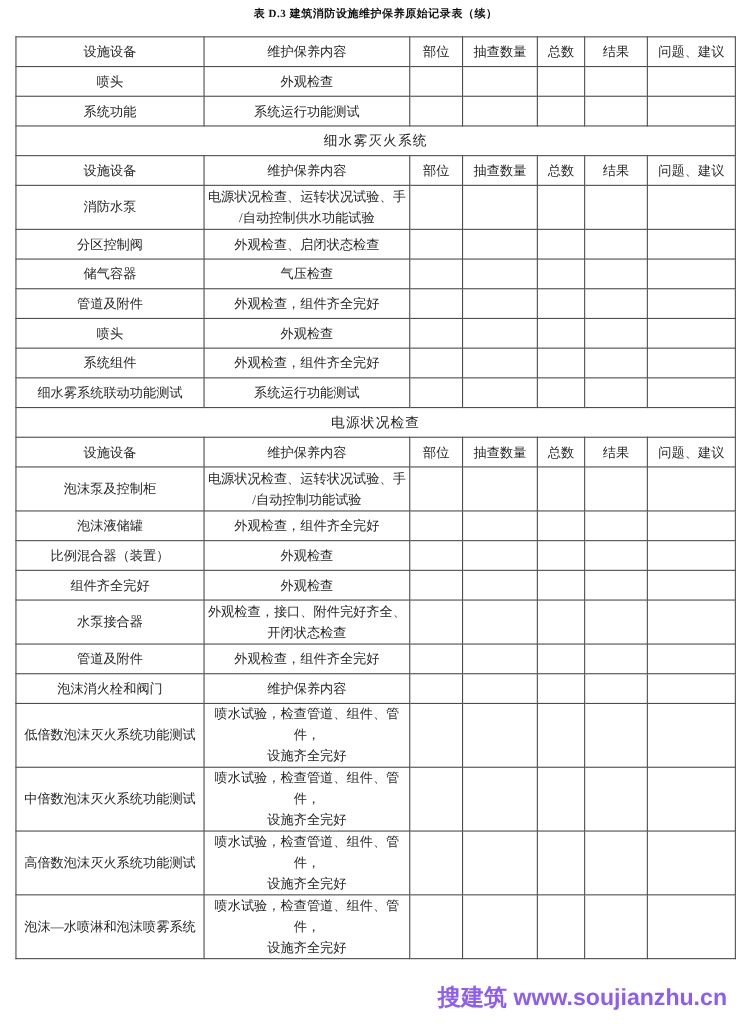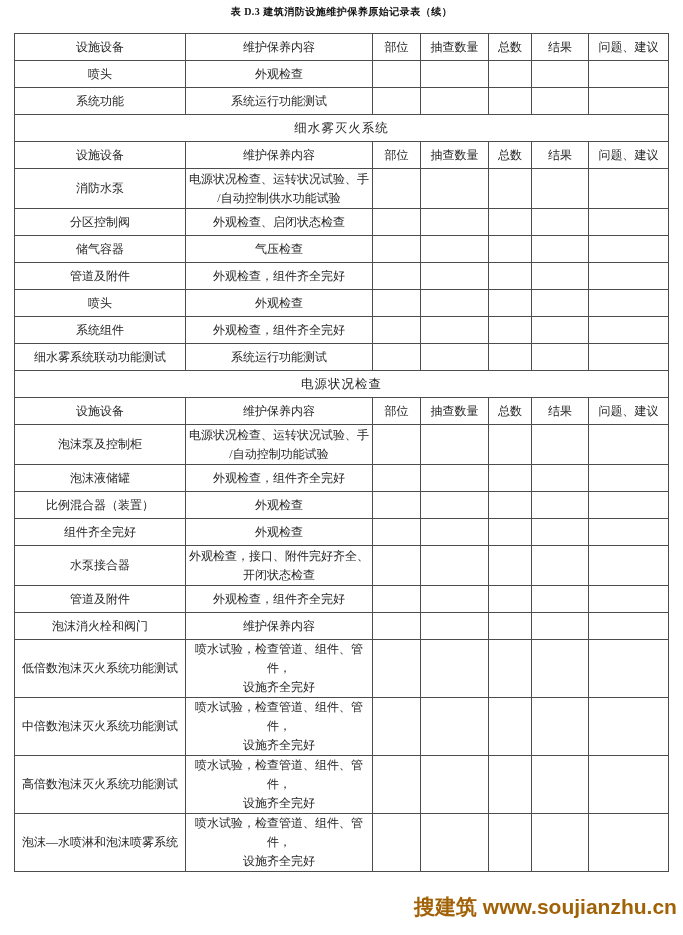--- a/index.html
+++ b/index.html
@@ -292,13 +292,13 @@
 设施齐全完好</td>
         <td></td>
         <td></td>
         <td></td>
         <td></td>
         <td></td>
       </tr>
     </tbody>
 </table>
 
-<div class="watermark" style="color: #a16207; margin-left: 16px;">搜建筑 www.soujianzhu.cn</div>
+<div class="watermark" style="color: #8b5cf6;">搜建筑 www.soujianzhu.cn</div>
 
 </body></html>

